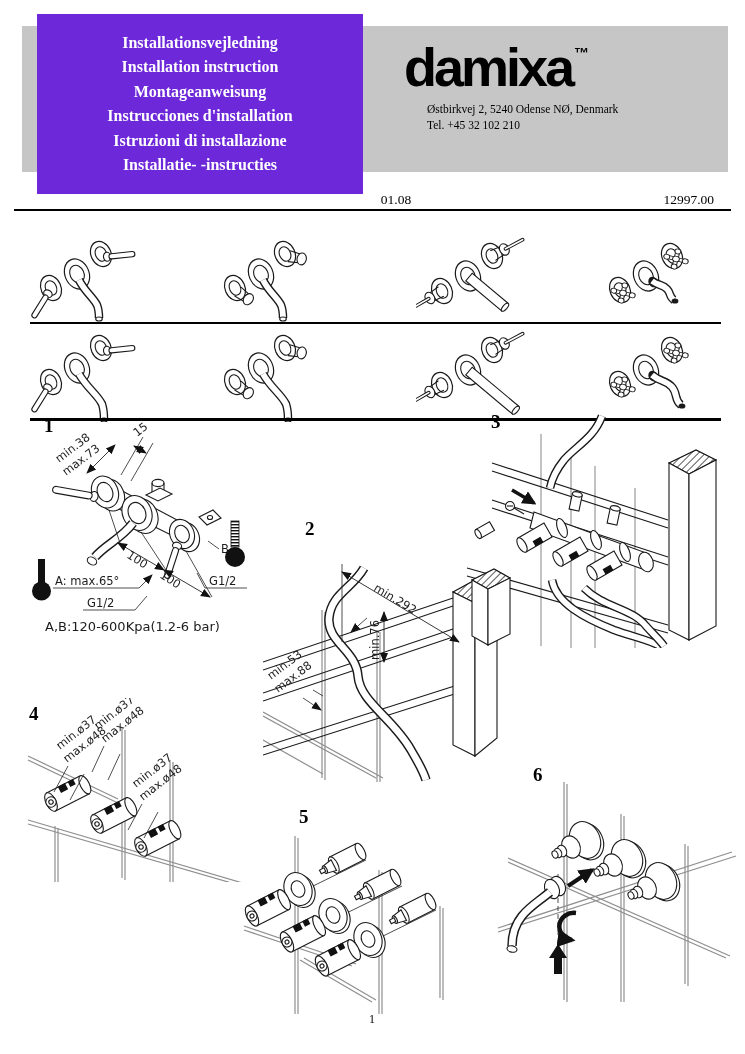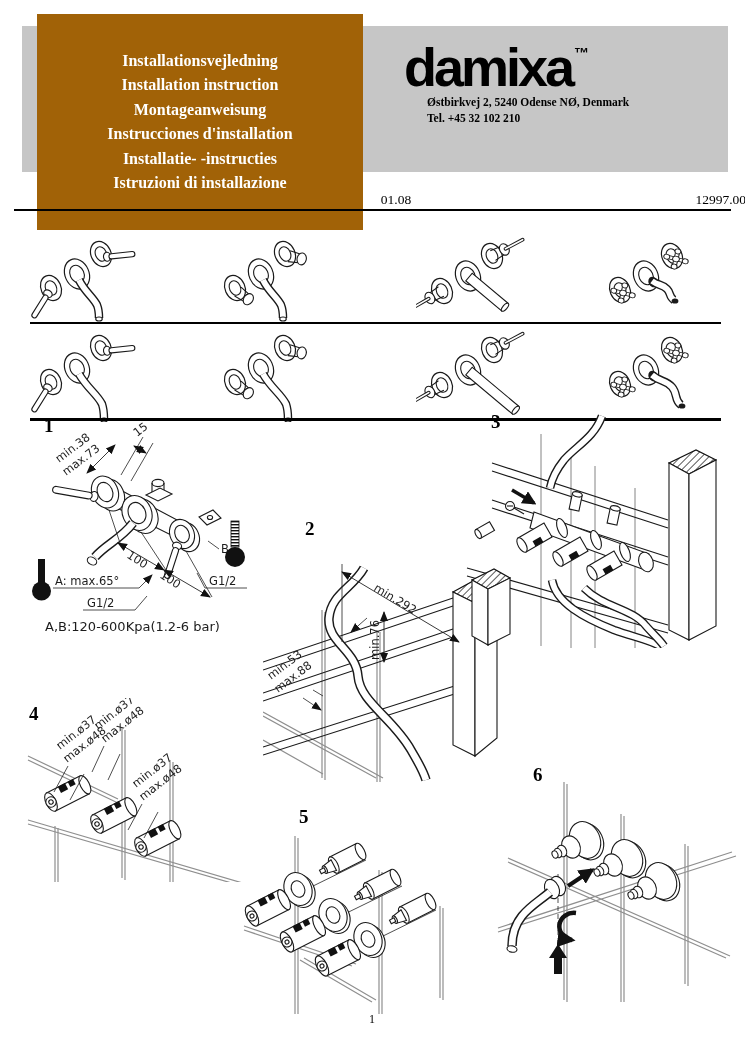--- a/index.html
+++ b/index.html
@@ -1,28 +1,28 @@
 <!DOCTYPE html>
 <html><head>
 <meta charset="utf-8">
 <style>
   html,body{margin:0;padding:0;background:#fff;}
   .page{position:relative;width:745px;height:1054px;background:#fff;overflow:hidden;
         font-family:"Liberation Serif",serif;}
   .abs{position:absolute;}
   .gray-band{left:22px;top:26px;width:706px;height:146px;background:#c6c6c6;}
-  .black-box{left:37px;top:14px;width:326px;height:216px;background:#a16207;
+  .black-box{left:37px;top:14px;width:326px;height:180px;background:#6d28d9;
              display:flex;flex-direction:column;justify-content:center;align-items:center;text-align:right;}
   .lang-line{color:#fff;font-weight:bold;font-size:16px;line-height:24.5px;white-space:nowrap;}
   .logo{left:404px;top:40px;font-family:"Liberation Sans",sans-serif;font-weight:bold;
         font-size:54px;letter-spacing:-3px;color:#000;line-height:1;}
   .tm{font-size:15px;letter-spacing:0;vertical-align:28px;margin-left:2px;}
-  .address{left:427px;top:94px;font-weight:bold;font-size:11.5px;line-height:16px;color:#000;}
+  .address{left:427px;top:101px;font-weight:normal;font-size:11.5px;line-height:16px;color:#000;}
   .date{left:356px;top:192px;width:80px;text-align:center;font-size:13.5px;}
-  .docnum{left:624px;top:192px;width:122px;text-align:right;font-size:13.5px;}
+  .docnum{left:592px;top:192px;width:122px;text-align:right;font-size:13.5px;}
   .rule{background:#000;}
   .fig-num{font-weight:bold;font-size:19px;color:#000;}
   .pagenum{left:360px;top:1012px;width:24px;text-align:center;font-size:12px;}
   
   .ln{stroke:#1a1a1a;stroke-width:1.1;fill:none;}
   .lw{fill:#fff;stroke:#1a1a1a;stroke-width:1.1;}
   .thin{stroke:#222;stroke-width:0.8;fill:none;}
   .dim{stroke:#222;stroke-width:0.9;fill:none;}
   .tile{stroke:#8f8f8f;stroke-width:1.2;fill:none;}
   .tile2{stroke:#666;stroke-width:0.8;fill:none;}
@@ -87,22 +87,22 @@
     </defs>
   </svg>
 
   <div class="abs gray-band"></div>
 
   <div class="abs black-box">
     <div class="lang-line">Installationsvejledning</div>
     <div class="lang-line">Installation instruction</div>
     <div class="lang-line">Montageanweisung</div>
     <div class="lang-line">Instrucciones d'installation</div>
+    <div class="lang-line">Istruzioni di installazione</div>
     <div class="lang-line">Installatie- -instructies</div>
-    <div class="lang-line">Istruzioni di installazione</div>
   </div>
 
   <div class="abs logo"><span>damixa</span><span class="tm">™</span></div>
 
   <div class="abs address">
     <div>Østbirkvej 2, 5240 Odense NØ, Denmark</div>
     <div>Tel. +45 32 102 210</div>
   </div>
 
   <div class="abs date">01.08</div>

